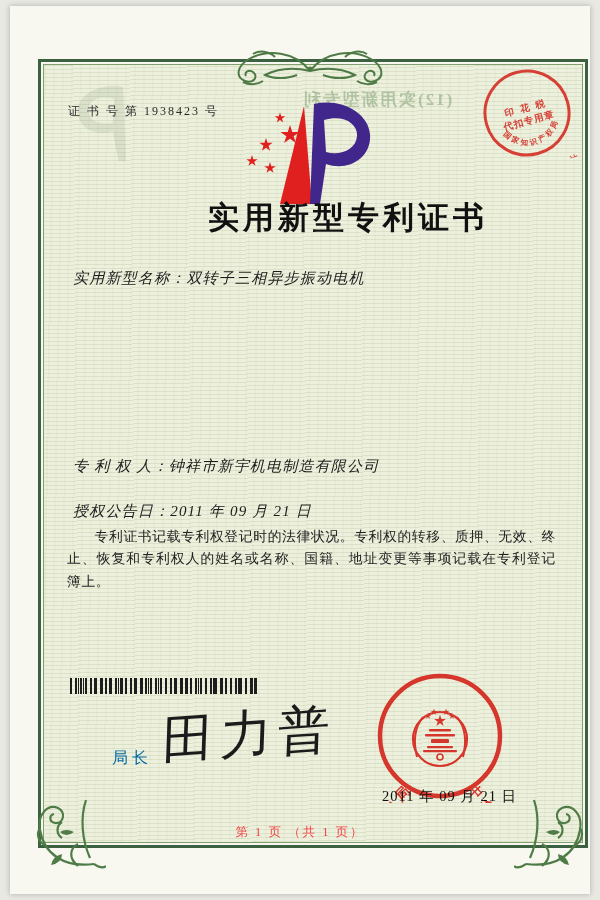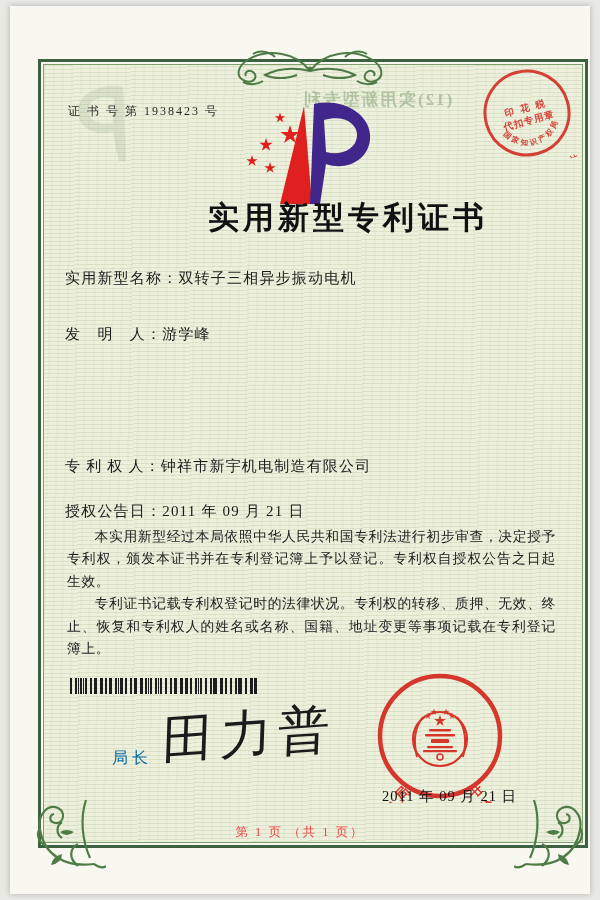--- a/index.html
+++ b/index.html
@@ -38,22 +38,22 @@
     position:absolute;left:58px;top:97px;z-index:3;
     font-size:12px;letter-spacing:2px;color:#2a2a2a;
   }
   .logo{position:absolute;left:232px;top:96px;z-index:3;}
   .title{
     position:absolute;left:0;top:191px;width:100%;z-index:3;
     text-align:center;font-size:31px;font-weight:bold;
     letter-spacing:4px;color:#111;padding-left:48px;
   }
   .field-row{
-    position:absolute;left:55px;z-index:3;
-    font-size:15px;color:#1c1c1c;letter-spacing:1.2px;white-space:nowrap;
+    position:absolute;left:63px;z-index:3;
+    font-size:15px;color:#1c1c1c;letter-spacing:1.2px;white-space:nowrap;font-style:italic;
   }
   .field-label{color:#1c1c1c;}
   .field-value{color:#1c1c1c;}
   .body-text{
     position:absolute;left:57px;top:520px;width:489px;z-index:3;
     font-size:13.8px;line-height:22.4px;color:#222;
     letter-spacing:.6px;text-align:justify;
   }
   .body-text p{margin:0;text-indent:2em;}
   .barcode{
@@ -122,32 +122,28 @@
     </g>
     <polygon fill="#e0201f" points="62,4 38,102 70,102"></polygon>
     <path fill="#41268c" fill-rule="evenodd" d="M72,2 C98,-4 126,10 128,32 C130,56 106,70 84,62 L78,102 L68,102 Z M82,18 C102,12 116,22 115,34 C114,48 98,54 84,50 Z"></path>
   </svg>
 
   <div class="title">实用新型专利证书</div>
 
   <div class="field-row" style="top:263px">
     <span class="field-label">实用新型名称：</span><span class="field-value">双转子三相异步振动电机</span>
   </div>
-  <div class="field-row" style="top:319px">
-    <span class="field-label">发　明　人：</span><span class="field-value">游学峰</span>
-  </div>
   <div class="field-row" style="top:451px">
     <span class="field-label">专 利 权 人：</span><span class="field-value">钟祥市新宇机电制造有限公司</span>
   </div>
   <div class="field-row" style="top:496px">
     <span class="field-label">授权公告日：</span><span class="field-value">2011 年 09 月 21 日</span>
   </div>
 
   <div class="body-text">
-    <p>本实用新型经过本局依照中华人民共和国专利法进行初步审查，决定授予专利权，颁发本证书并在专利登记簿上予以登记。专利权自授权公告之日起生效。</p>
     <p>专利证书记载专利权登记时的法律状况。专利权的转移、质押、无效、终止、恢复和专利权人的姓名或名称、国籍、地址变更等事项记载在专利登记簿上。</p>
   </div>
 
   <div class="barcode"></div>
 
   <div class="director-label">局长</div>
   <div class="signature">田力普</div>
 
   <svg class="seal" width="134" height="134" viewBox="0 0 134 134">
     <defs>

